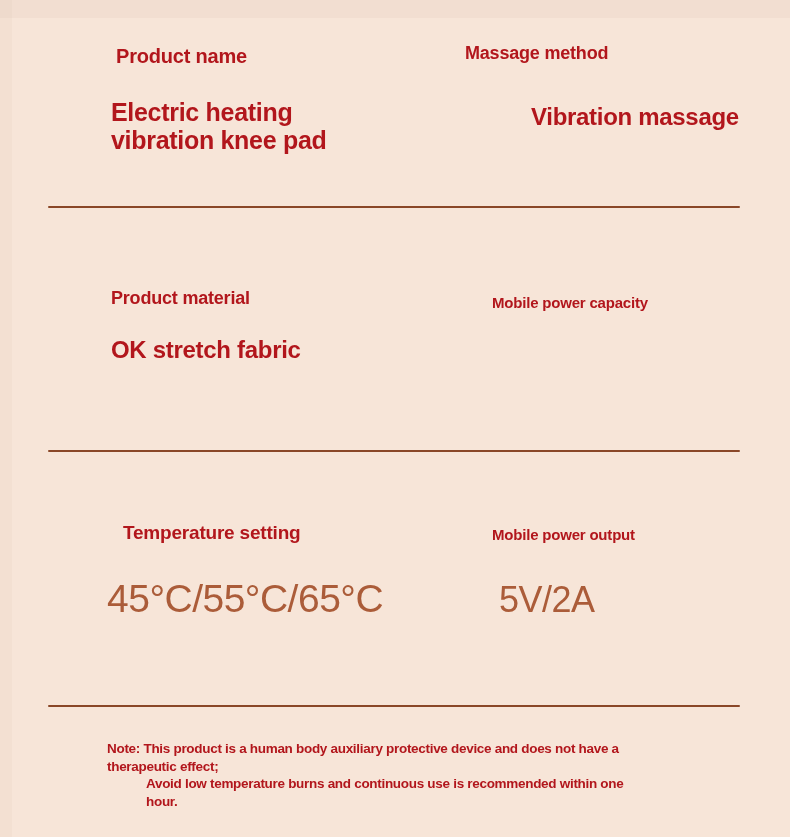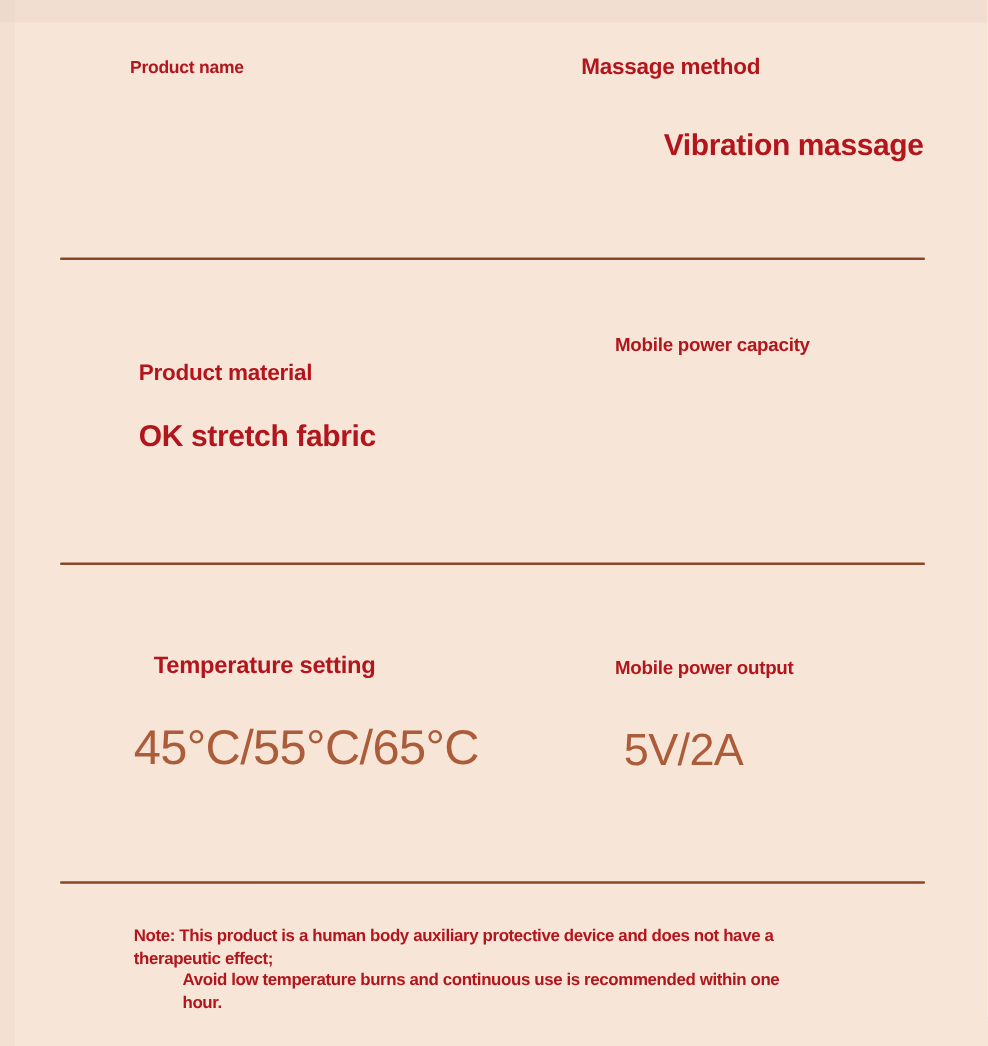--- a/index.html
+++ b/index.html
@@ -43,28 +43,28 @@
     font-weight: bold;
     letter-spacing: -0.3px;
   }
   .value-brown {
     color: #ab5c39;
     font-weight: normal;
     letter-spacing: -0.5px;
     white-space: nowrap;
   }
   
-  .l1-label { left: 104px; top: 45px;  font-size: 14px; }
+  .l1-label { left: 116px; top: 45px;  font-size: 20px; }
   .l1-value { left: 111px; top: 98px;  font-size: 25px; width: 240px; line-height: 28px; }
   .r1-label { left: 465px; top: 43px;  font-size: 18px; }
   .r1-value { left: 491px; top: 103px; font-size: 24px; white-space: nowrap; margin-left: 40px; }
   
   .l2-label { left: 111px; top: 288px; font-size: 18px; }
   .l2-value { left: 111px; top: 336px; font-size: 24px; white-space: nowrap; }
-  .r2-label { left: 492px; top: 268px; font-size: 15px; }
+  .r2-label { left: 492px; top: 294px; font-size: 15px; }
   .r2-value { left: 495px; top: 331px; font-size: 39px; }
   
   .l3-label { left: 111px; top: 522px; font-size: 19px; margin-left: 12px; }
   .l3-value { left: 107px; top: 577px; font-size: 39px; }
   .r3-label { left: 492px; top: 526px; font-size: 15px; }
   .r3-value { left: 499px; top: 579px; font-size: 36px; }
   .divider {
     position: absolute;
     left: 48px;
     width: 692px;
@@ -90,20 +90,21 @@
     white-space: nowrap;
   }
   .note-indent { padding-left: 39px; }
 </style>
 </head>
 <body>
 
 <div class="page">
 
   <div class="abs label-red l1-label">Product name</div>
+  <div class="abs value-red l1-value">Electric heating vibration knee pad</div>
   <div class="abs label-red r1-label">Massage method</div>
   <div class="abs value-red r1-value">Vibration massage</div>
 
   <div class="divider divider-1"></div>
 
   <div class="abs label-red l2-label">Product material</div>
   <div class="abs value-red l2-value">OK stretch fabric</div>
   <div class="abs label-red r2-label">Mobile power capacity</div>
 
   <div class="divider divider-2"></div>

